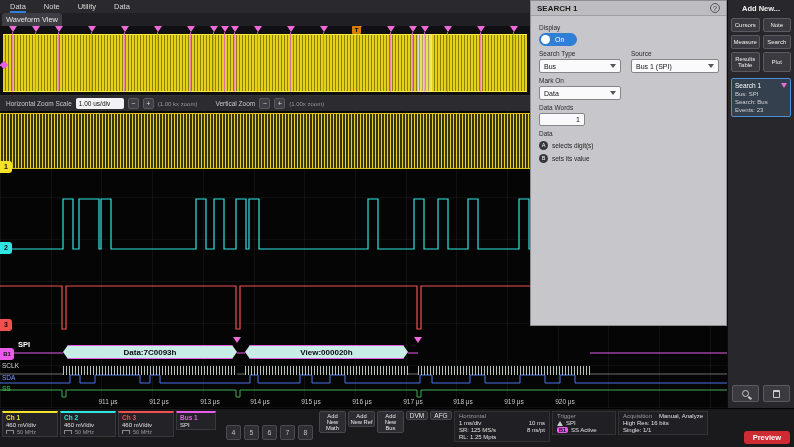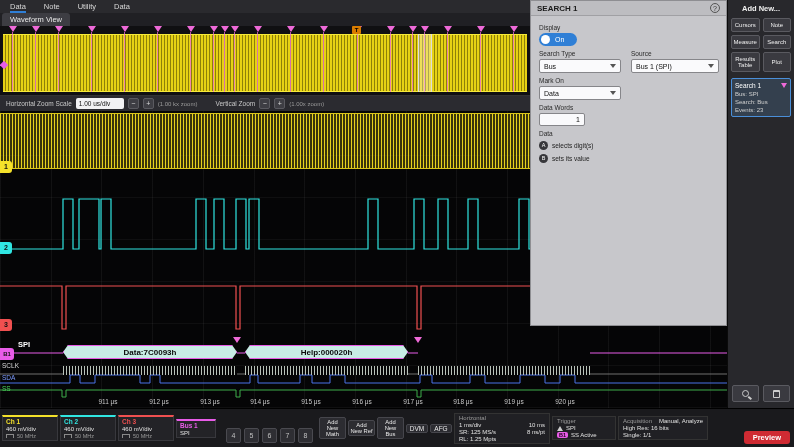--- a/index.html
+++ b/index.html
@@ -3,21 +3,21 @@
 <meta charset="utf-8">
 <style>
 *{margin:0;padding:0;box-sizing:border-box}
 html,body{background:#111}
 .app{position:relative;width:794px;height:447px;background:#202024;font-family:"Liberation Sans",sans-serif;overflow:hidden;color:#ddd}
 
 
 .menubar{position:absolute;left:0;top:0;width:727px;height:13px;background:#2a2a2e;display:flex;align-items:center;gap:18px;padding:0 10px;z-index:1}
 .menu-item{font-size:7.5px;color:#d8d8d8;line-height:13px}
 .menu-item.active{box-shadow:inset 0 -2px 0 #2f7fd6}
-.wv-tab{position:absolute;left:2px;top:13px;width:68px;height:13px;background:#3d3d43;color:#e8e8e8;font-size:7.5px;line-height:13px;text-align:center;border-radius:3px 3px 0 0;z-index:1}
+.wv-tab{position:absolute;left:2px;top:13px;width:60px;height:13px;background:#3d3d43;color:#e8e8e8;font-size:7.5px;line-height:13px;text-align:center;border-radius:3px 3px 0 0;z-index:1}
 
 
 .overview{position:absolute;left:0;top:26px;width:530px;height:70px;background:#101012;border-bottom:1px solid #333;z-index:1}
 .ov-band{position:absolute;left:3px;top:8px;width:524px;height:58px;background:repeating-linear-gradient(90deg,#e6d214 0 2px,#8d8009 2px 3px);border-top:1px solid #f6ea3a;border-bottom:1px solid #f6ea3a}
 .ov-markers{position:absolute;left:0;top:0;right:0;bottom:0}
 .evt{position:absolute;top:6px;width:1px;height:60px;background:rgba(240,110,220,.75)}
 .evt::before{content:"";position:absolute;top:-6px;left:-3.5px;border-left:4px solid transparent;border-right:4px solid transparent;border-top:6px solid #ee6ad8}
 .ov-zoomwin{position:absolute;left:418px;top:8px;width:14px;height:58px;background:rgba(255,255,255,.30);border-left:1px solid #ddd;border-right:1px solid #ddd}
 .ov-trig{position:absolute;left:352px;top:0;width:9px;height:8px;background:#d97c00;color:#000;font-size:6px;font-weight:bold;text-align:center;line-height:8px;border-radius:1px}
 .ov-diamond{position:absolute;left:1px;top:36px;width:6px;height:6px;background:#e85ce8;transform:rotate(45deg)}
@@ -75,21 +75,21 @@
 .sb-card-title{font-size:6.5px;color:#fff}
 .sb-card-tri{width:0;height:0;border-left:3.5px solid transparent;border-right:3.5px solid transparent;border-top:5px solid #ee6ad8}
 .sb-line{font-size:6px;color:#cfcfcf;margin-top:2px}
 .sb-tools{position:absolute;left:0;right:0;bottom:6px;display:flex;justify-content:center;gap:4px}
 .sb-tool{width:27px;height:17px;background:#3a3a40;border:1px solid #5a5a60;border-radius:2px;display:flex;align-items:center;justify-content:center}
 .mag{width:7px;height:7px;border:1.5px solid #ccc;border-radius:50%;position:relative}
 .mag::after{content:"";position:absolute;left:5px;top:6px;width:4px;height:1.5px;background:#ccc;transform:rotate(40deg)}
 .trash{width:7px;height:8px;border:1px solid #ccc;border-top:2px solid #ccc;border-radius:1px}
 
 
-.bbar{position:absolute;left:0;top:408px;width:794px;height:39px;background:#1a1a1d;border-top:1px solid #000;display:flex;align-items:center;gap:2px;padding:2px;z-index:7}
+.bbar{position:absolute;left:0;top:408px;width:794px;height:39px;background:#1a1a1d;border-top:1px solid #000;display:flex;align-items:flex-start;gap:2px;padding:2px;z-index:7}
 .chbadge{width:56px;background:#232327;border:1px solid #38383d;border-top:2px solid #888;padding:1px 3px}
 .chbadge.bus{width:40px}
 .chname{font-size:6.5px;font-weight:bold}
 .chscale{font-size:6px;color:#e4e4e4;margin-top:1px}
 .chbw{font-size:5.5px;color:#9a9a9a;margin-top:1px;display:flex;align-items:center;gap:3px}
 .cpl{width:8px;height:4px;border:1px solid #8a8a8a;border-bottom:none;display:inline-block}
 .numbtns{display:flex;gap:3px;margin:14px 4px 0 8px}
 .numbtn{position:relative;width:15px;height:15px;background:#2e2e33;border:1px solid #4a4a50;border-radius:2px;color:#c0c0c0;font-size:7px;text-align:center;line-height:14px}
 .addbtn{width:27px;background:#2c2c31;border:1px solid #46464c;border-radius:2px;color:#e8e8e8;font-size:5.8px;text-align:center;display:flex;align-items:center;justify-content:center;padding:1px}
 .fnbtn{width:22px;background:#2c2c31;border:1px solid #46464c;border-radius:2px;color:#e8e8e8;font-size:6.5px;text-align:center;display:flex;align-items:center;justify-content:center}
@@ -166,21 +166,21 @@
       <path d="M0,263 H63 M237,263 H245 M408,263 H418 M590,263 H727" fill="none" stroke="#8a8a8a" stroke-width="0.8"></path>
       <path d="M0,272 H70 V264 H80 V272 H95 V264 H140 V272 H150 V264 H160 V272 H250 V264 H258 V272 H300 V264 H312 V272 H330 V264 H345 V272 H420 V264 H432 V272 H470 V264 H485 V272 H520 V264 H545 V272 H560 V264 H575 V272 H727" fill="none" stroke="#4a72e8" stroke-width="1"></path>
       <path d="M0,279 H62 V286 H66 V279 H236 V286 H240 V279 H417 V286 H421 V279 H727" fill="none" stroke="#3fae4a" stroke-width="1"></path>
     </svg>
 
     <div class="sclk-burst" style="left:63px;width:174px"></div>
     <div class="sclk-burst" style="left:245px;width:163px"></div>
     <div class="sclk-burst" style="left:418px;width:172px"></div>
 
     <div class="frame" style="left:63px;width:174px">Data:7C0093h</div>
-    <div class="frame" style="left:245px;width:163px">Help:000020h</div>
+    <div class="frame" style="left:245px;width:163px">View:000020h</div>
     <div class="busmark" style="left:233px"></div>
     <div class="busmark" style="left:414px"></div>
 
     <div class="chm" style="top:50px;background:#f4e12a">1</div>
     <div class="chm" style="top:131px;background:#30e6e2">2</div>
     <div class="chm" style="top:208px;background:#f05050">3</div>
     <div class="chm" style="top:237px;background:#e85ce8;width:14px;font-size:6px">B1</div>
     <div class="spi-label">SPI</div>
 
     <span class="dlabel" style="top:251px;color:#d8d8d8">SCLK</span>

